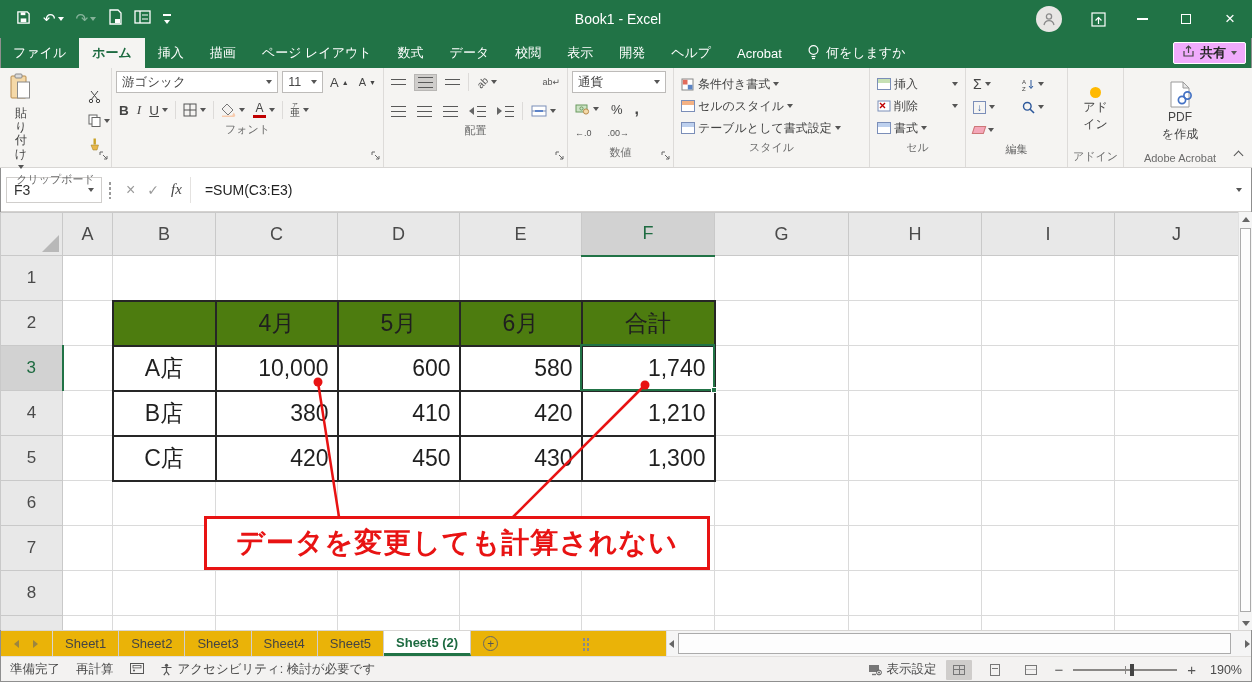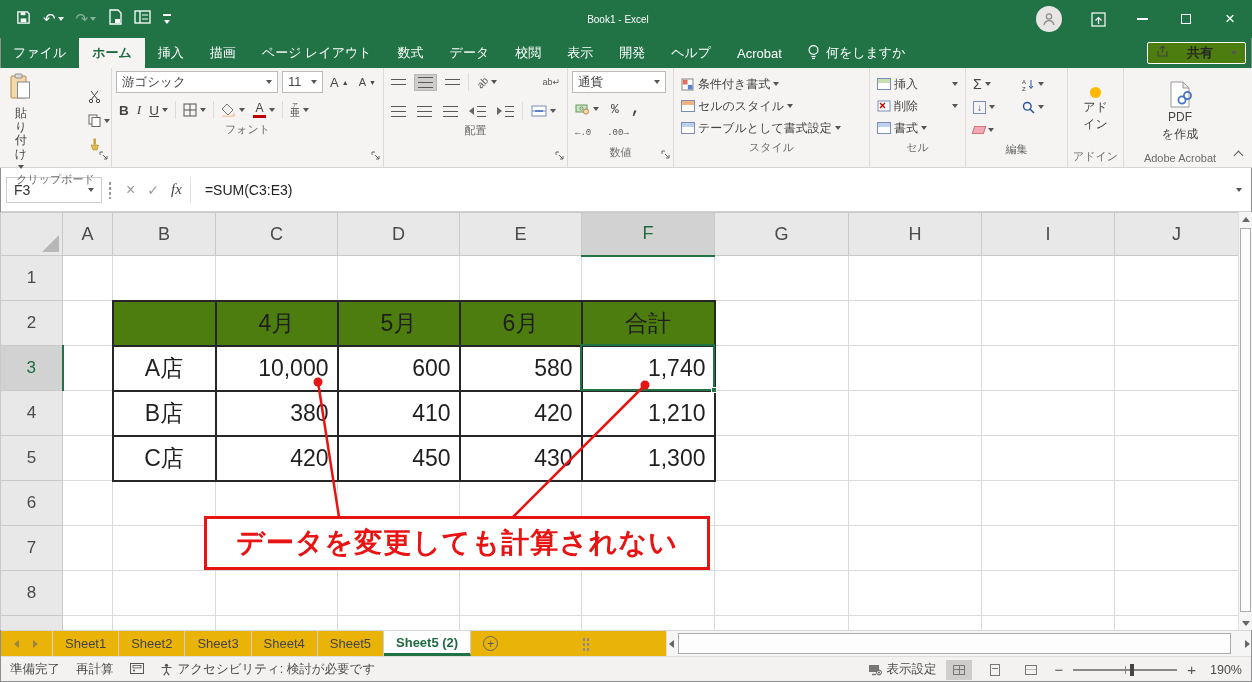--- a/index.html
+++ b/index.html
@@ -5,33 +5,33 @@
   *{box-sizing:border-box;margin:0;padding:0;}
   body{margin:0;font-family:"Liberation Sans","DejaVu Sans",sans-serif;background:#ddd;}
   .app{width:1252px;height:682px;position:relative;background:#fff;overflow:hidden;outline:1px solid #8f8f8f;outline-offset:-1px;color:#333;}
 
   
   .titlebar{height:38px;background:#217346;display:flex;align-items:center;position:relative;color:#fff;}
   .qat{display:flex;align-items:center;gap:12px;padding-left:16px;z-index:2;}
   .qat .g{display:flex;align-items:center;gap:2px;cursor:default;}
   .uglyph{font-family:"DejaVu Sans",sans-serif;font-size:15px;line-height:1;}
   .dim{opacity:.45;}
-  .title{position:absolute;left:0;right:16px;text-align:center;font-size:10px;pointer-events:none;}
+  .title{position:absolute;left:0;right:16px;text-align:center;font-size:14px;pointer-events:none;}
   .winctl{margin-left:auto;display:flex;align-items:center;height:100%;z-index:2;}
   .winbtn{width:44px;height:100%;display:flex;align-items:center;justify-content:center;font-size:15px;}
   .avatar{width:26px;height:26px;border-radius:50%;background:#E8E6E4;display:flex;align-items:center;justify-content:center;margin-right:14px;}
   .maxbox{width:10px;height:10px;border:1.4px solid #fff;}
   .minbar{width:11px;height:1.6px;background:#fff;display:inline-block;}
 
   
   .tabrow{height:30px;background:#217346;display:flex;align-items:stretch;color:#fff;font-size:13px;}
   .rtab{padding:0 13px;display:flex;align-items:center;cursor:default;}
   .rtab.active{background:#F5F4F2;color:#1E6B41;font-weight:bold;}
   .tellme{display:flex;align-items:center;gap:6px;padding:0 12px;}
-  .sharebtn{margin-left:auto;margin-right:6px;align-self:center;background:#4d7c0f;color:#262626;border:1px solid #fff;border-radius:2px;height:22px;display:flex;align-items:center;gap:18px;padding:0 8px;font-size:13px;}
+  .sharebtn{margin-left:auto;margin-right:6px;align-self:center;background:#f0abfc;color:#262626;border:1px solid #fff;border-radius:2px;height:22px;display:flex;align-items:center;gap:5px;padding:0 8px;font-size:13px;}
 
   
   .ribbon{height:100px;background:#F5F4F2;border-bottom:1px solid #D8D6D4;display:flex;position:relative;font-size:12px;color:#444;}
   .rgroup{position:relative;display:flex;flex-direction:column;border-right:1px solid #DDDBD9;padding:3px 4px 0 4px;}
   .gbody{flex:1;display:flex;gap:47px;}
   .glabel{text-align:center;font-size:11px;color:#6b6b6b;padding:1px 0 3px;}
   .launch{position:absolute;right:3px;bottom:4px;}
   .bigbtn{display:flex;flex-direction:column;align-items:center;justify-content:center;gap:3px;padding:2px 6px;font-size:12px;line-height:1.15;text-align:center;}
   .mini{height:22px;display:flex;align-items:center;gap:3px;padding:0 3px;}
   .dd{display:inline-block;width:0;height:0;border-left:3.5px solid transparent;border-right:3.5px solid transparent;border-top:4px solid #555;}
@@ -364,21 +364,21 @@
         </span>
       </div>
       <div class="glabel">配置</div>
       <span class="launch">
         <svg width="9" height="9" viewBox="0 0 9 9">
             <path d="M1 4V1h3M4 4l4 4M8 5v3H5" fill="none" stroke="#666"></path>
           </svg>
       </span>
     </div>
 
-    <div class="rgroup" style="width:106px;font-family:Liberation Mono, monospace;">
+    <div class="rgroup" style="width:106px;">
       <div class="combo" style="width:94px;">
         <span class="txt">通貨</span>
           <span class="dd"></span>
       </div>
       <div style="display:flex;align-items:center;gap:6px;margin-top:5px;">
         <span class="mini">
           <svg width="15" height="12" viewBox="0 0 15 12">
               <rect x="1" y="2" width="11" height="7" fill="#CDE3C6" stroke="#6a9a5f"></rect>
               <circle cx="11" cy="8.5" r="2.6" fill="#F5D9A8" stroke="#B78B4E"></circle>
               <circle cx="6.5" cy="5.5" r="1.6" fill="none" stroke="#6a9a5f"></circle>

